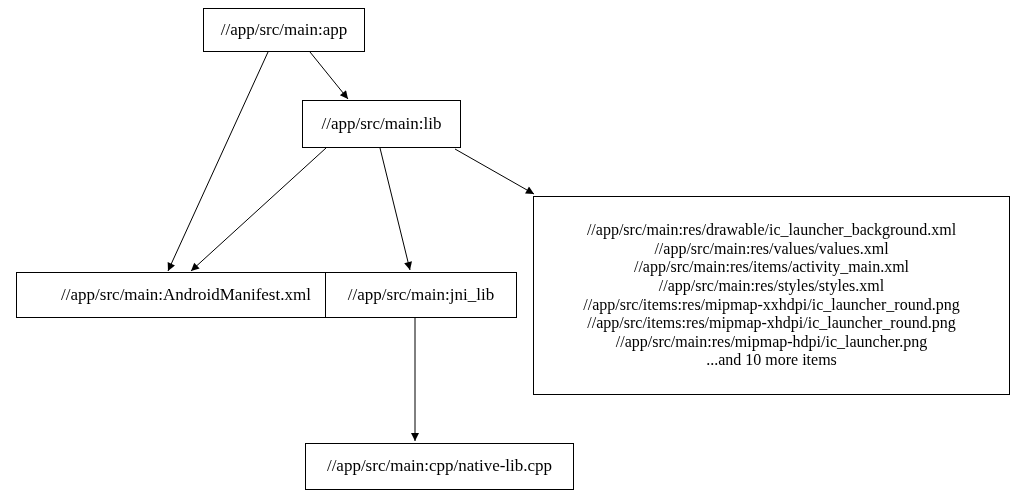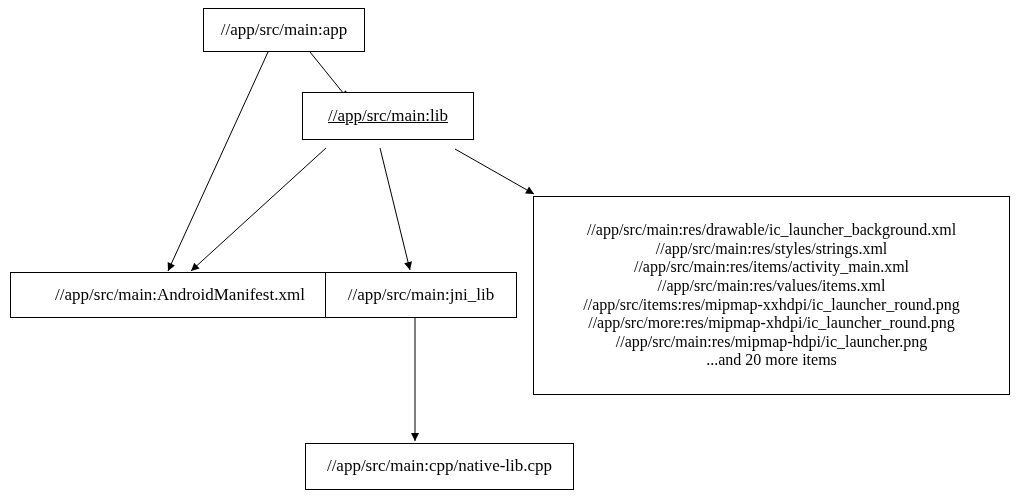--- a/index.html
+++ b/index.html
@@ -41,22 +41,22 @@
   .node.multi {
     flex-direction: column;
     font-size: 16px;
     line-height: 18.6px;
     justify-content: center;
   }
   .node.multi div {
     white-space: nowrap;
   }
   #node-app         { left: 203px; top: 8px;   width: 162px; height: 44px; }
-  #node-lib         { left: 302px; top: 92px; width: 172px; height: 48px; text-decoration: underline; }
-  #node-manifest    { left: 10px;   top: 272px; width: 340px; height: 46px; }
+  #node-lib         { left: 302px; top: 100px; width: 159px; height: 48px; }
+  #node-manifest    { left: 16px;   top: 272px; width: 340px; height: 46px; }
   #node-jni-lib     { left: 325px; top: 272px; width: 192px; height: 46px; }
   #node-res-group   { left: 533px; top: 196px; width: 477px; height: 199px; }
   #node-native-lib  { left: 281px; top: 443px; width: 269px; height: 47px; margin-left: 24px; }
 </style>
 </head>
 <body>
 
 <div id="canvas">
 
   <svg id="edges" width="1018" height="496" viewBox="0 0 1018 496" xmlns="http://www.w3.org/2000/svg">
@@ -84,26 +84,26 @@
   <div class="node" id="node-manifest">
     <span>//app/src/main:AndroidManifest.xml</span>
   </div>
 
   <div class="node" id="node-jni-lib">
     <span>//app/src/main:jni_lib</span>
   </div>
 
   <div class="node multi" id="node-res-group">
     <div>//app/src/main:res/drawable/ic_launcher_background.xml</div>
-    <div>//app/src/main:res/styles/strings.xml</div>
+    <div>//app/src/main:res/values/values.xml</div>
     <div>//app/src/main:res/items/activity_main.xml</div>
-    <div>//app/src/main:res/values/items.xml</div>
+    <div>//app/src/main:res/styles/styles.xml</div>
     <div>//app/src/items:res/mipmap-xxhdpi/ic_launcher_round.png</div>
-    <div>//app/src/more:res/mipmap-xhdpi/ic_launcher_round.png</div>
+    <div>//app/src/items:res/mipmap-xhdpi/ic_launcher_round.png</div>
     <div>//app/src/main:res/mipmap-hdpi/ic_launcher.png</div>
-    <div>...and 20 more items</div>
+    <div>...and 10 more items</div>
   </div>
 
   <div class="node" id="node-native-lib">
     <span>//app/src/main:cpp/native-lib.cpp</span>
   </div>
 
 </div>
 
 </body></html>

